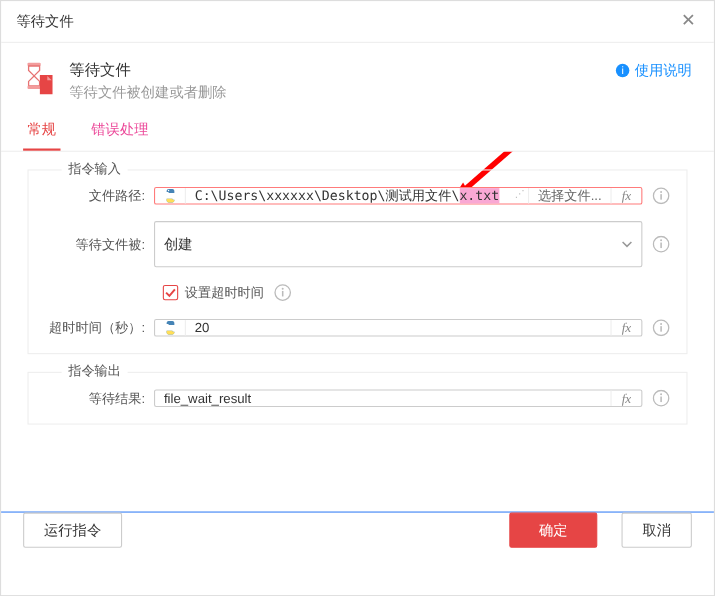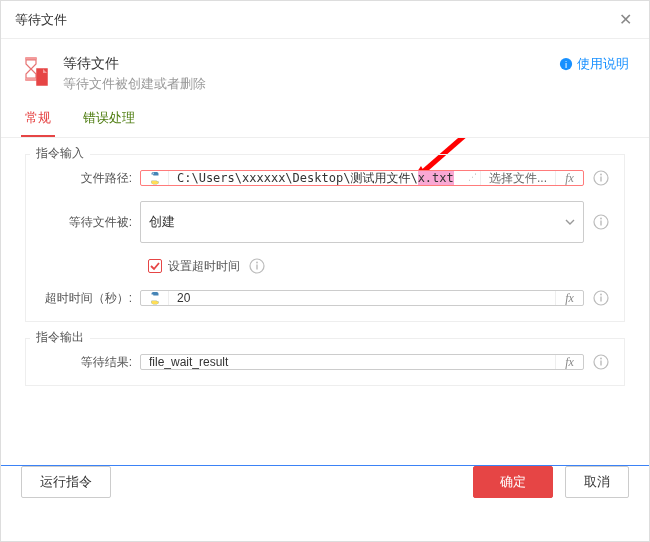--- a/index.html
+++ b/index.html
@@ -9,25 +9,25 @@
   .titlebar .t-title { font-size: 13px; color: #333; }
   .titlebar .close { width: 16px; height: 16px; color: #888; cursor: pointer; font-size: 16px; line-height: 1; }
   .header { display: flex; align-items: flex-start; padding: 16px 20px 8px 20px; position: relative; }
   .h-icon { width: 32px; height: 32px; margin-right: 10px; position: relative; }
   .h-icon svg { width: 32px; height: 32px; }
   .h-text .h-title { font-size: 14px; color: #333; margin-bottom: 2px; }
   .h-text .h-sub { font-size: 13px; color: #999; }
   .help { position: absolute; right: 20px; top: 16px; display: flex; align-items: center; color: #1890ff; font-size: 13px; cursor: pointer; }
   .help svg { width: 14px; height: 14px; margin-right: 4px; }
   .tabs { display: flex; padding: 0 20px; border-bottom: 1px solid #eee; }
-  .tab { padding: 8px 4px 8px 4px; margin-right: 24px; font-size: 13px; color: #4d7c0f; cursor: pointer; border-bottom: 2px solid transparent; }
+  .tab { padding: 8px 4px 8px 4px; margin-right: 24px; font-size: 13px; color: #ec4899; cursor: pointer; border-bottom: 2px solid transparent; }
   .tab.active { color: #e64545; border-bottom: 2px solid #e64545; }
   .body { flex: 1; padding: 16px 24px 8px 24px; overflow: auto; position: relative; }
   .group { border: 1px solid #eee; padding: 14px 14px 14px 14px; margin-bottom: 16px; position: relative; }
-  .group .legend { position: absolute; top: -10px; left: 4px; background: #fff; padding: 0 6px; font-size: 12px; color: #555; }
+  .group .legend { position: absolute; top: -10px; left: 30px; background: #fff; padding: 0 6px; font-size: 12px; color: #555; }
   .row { display: flex; align-items: center; margin-bottom: 14px; }
   .row:last-child { margin-bottom: 0; }
   .row-label { width: 100px; text-align: right; padding-right: 8px; font-size: 12px; color: #555; }
   .row-field { flex: 1; display: flex; align-items: center; }
   .input-wrap { flex: 1; display: flex; align-items: stretch; border: 1px solid #ff7b7b; border-radius: 2px; height: 16px; background: #fff; }
   .input-wrap.plain { border: 1px solid #ccc; }
   .input-prefix { width: 28px; display: flex; align-items: center; justify-content: center; color: #888; border-right: 1px solid #eee; }
   .input-prefix svg { width: 14px; height: 14px; }
   .input-text { flex: 1; padding: 0 8px; display: flex; align-items: center; font-size: 12px; color: #333; position: relative; font-family: Consolas, monospace; }
   .input-text .highlight { background: #f9a8d4; }
@@ -36,21 +36,21 @@
   .corner { width: 10px; height: 10px; position: absolute; right: 2px; bottom: 2px; color: #bbb; font-size: 9px; line-height: 1; }
   .info-icon { width: 18px; height: 18px; margin-left: 8px; display: flex; align-items: center; justify-content: center; }
   .info-icon svg { width: 16px; height: 16px; color: #bbb; }
   .select-wrap { flex: 1; display: flex; align-items: center; border: 1px solid #ccc; border-radius: 2px; height: 42px; padding: 0 8px; justify-content: space-between; cursor: pointer; }
   .select-wrap .chev { color: #999; }
   .checkbox-row { padding-left: 108px; display: flex; align-items: center; }
   .chk { width: 14px; height: 14px; border: 1px solid #e64545; border-radius: 2px; display: inline-flex; align-items: center; justify-content: center; margin-right: 6px; background: #fff; }
   .chk svg { width: 10px; height: 10px; color: #e64545; }
   .footer { height: 76px; display: flex; align-items: flex-start; padding: 0 20px; border-top: 1px solid #3b82f6; }
   .footer .spacer { flex: 1; }
-  .btn { height: 32px; padding: 0 18px; border-radius: 2px; font-size: 13px; display: inline-flex; align-items: center; justify-content: center; cursor: pointer; border: 1px solid #ccc; background: #fff; color: #333; margin-left: 12px; }
+  .btn { height: 32px; padding: 0 18px; border-radius: 2px; font-size: 13px; display: inline-flex; align-items: center; justify-content: center; cursor: pointer; border: 1px solid #ccc; background: #fff; color: #333; margin-left: 22px; }
   .btn.run { margin-left: 0; }
   .btn.primary { background: #e64545; color: #fff; border-color: #e64545; padding: 0 26px; }
   .arrow { position: absolute; left: 370px; top: -8px; pointer-events: none; }
   .arrow-stroke { stroke: #ff0000; stroke-width: 5; fill: none; }
   .arrow-head { fill: #ff0000; }
   .plain-text-input { flex: 1; padding: 0 8px; display: flex; align-items: center; font-size: 12px; color: #333; }
 </style>
 </head>
 <body>
 

